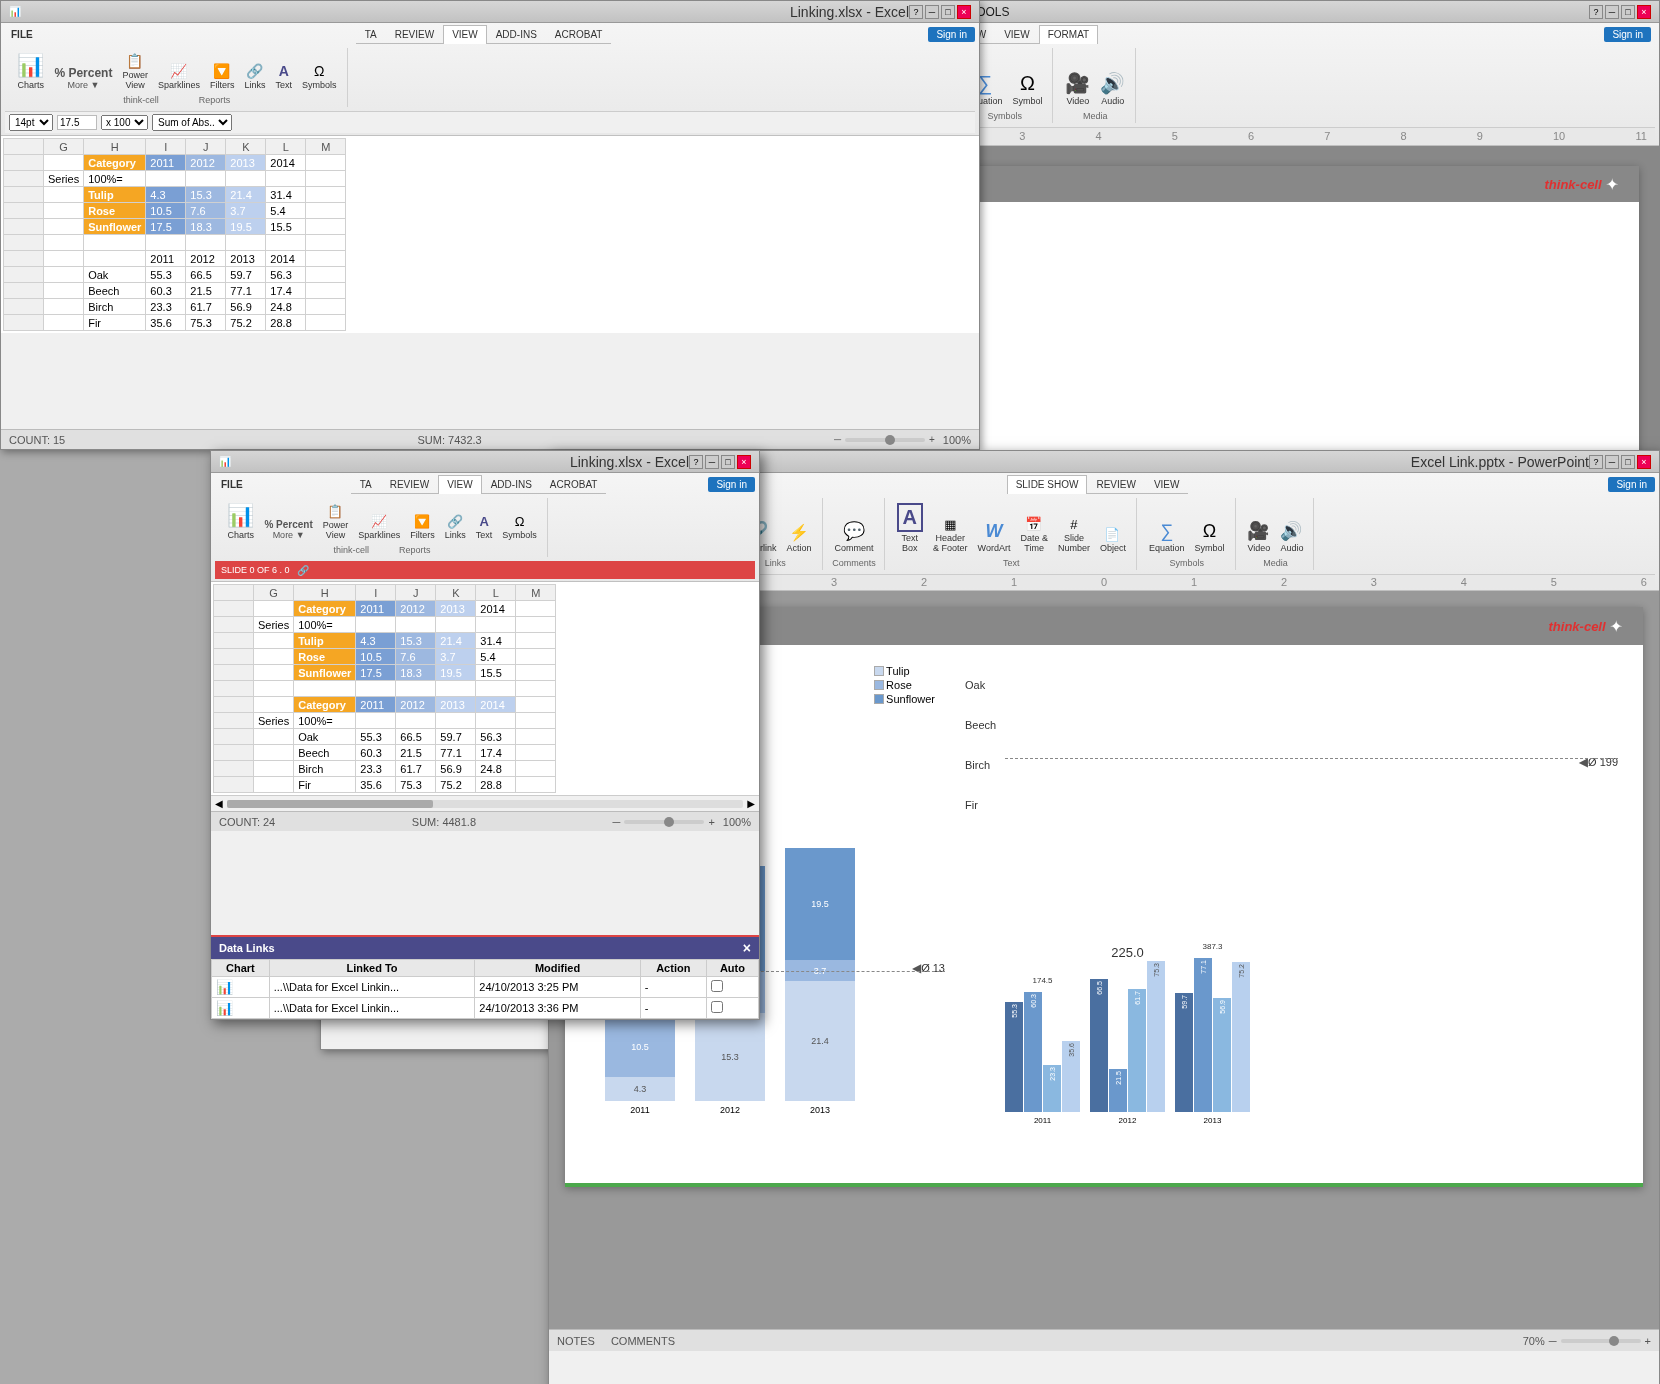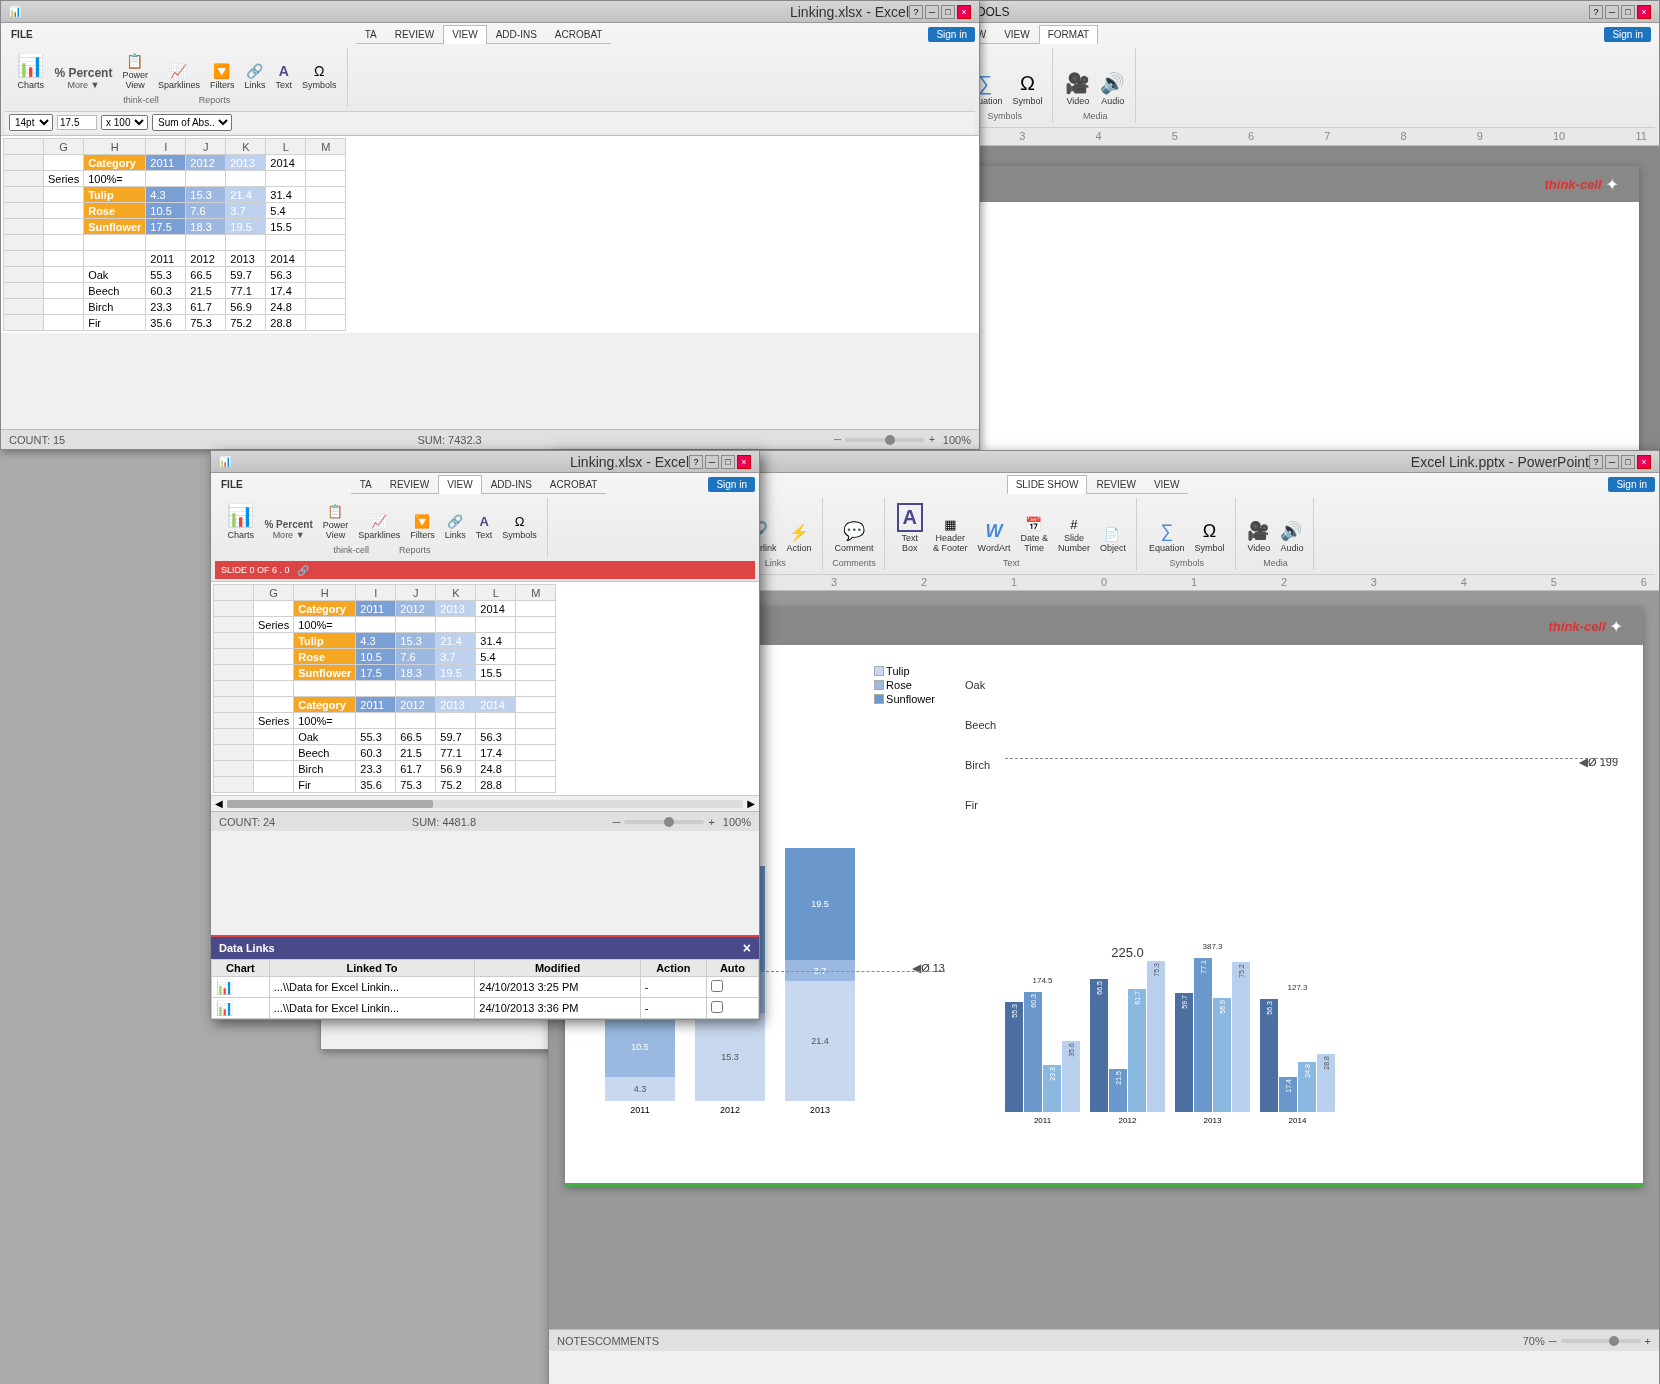--- a/index.html
+++ b/index.html
@@ -977,54 +977,36 @@
                 <div style="background:#8ab8e0;width:18px;height:114px;display:flex;align-items:flex-start;justify-content:center;padding-top:2px;">
                   <span style="font-size:7px;color:white;writing-mode:vertical-lr;transform:rotate(180deg);">56.9</span>
                 </div>
                 <div style="background:#b8d0ee;width:18px;height:150px;display:flex;align-items:flex-start;justify-content:center;padding-top:2px;">
                   <span style="font-size:7px;color:#555;writing-mode:vertical-lr;transform:rotate(180deg);">75.2</span>
                 </div>
               </div>
               <span style="font-size:8px;margin-top:4px;">2013</span>
             </div>
 
-            <div style="display:flex;flex-direction:column;align-items:center;">
-              <div style="display:flex;align-items:flex-end;gap:1px;position:relative;">
-                <span style="position:absolute;top:-16px;left:50%;transform:translateX(-50%);font-size:8px;color:#333;">127.3</span>
-                <div style="background:#4a6fa0;width:18px;height:113px;display:flex;align-items:flex-start;justify-content:center;padding-top:2px;">
-                  <span style="font-size:7px;color:white;writing-mode:vertical-lr;transform:rotate(180deg);">56.3</span>
-                </div>
-                <div style="background:#6a98cc;width:18px;height:35px;display:flex;align-items:flex-start;justify-content:center;padding-top:2px;">
-                  <span style="font-size:7px;color:white;writing-mode:vertical-lr;transform:rotate(180deg);">17.4</span>
-                </div>
-                <div style="background:#8ab8e0;width:18px;height:50px;display:flex;align-items:flex-start;justify-content:center;padding-top:2px;">
-                  <span style="font-size:7px;color:white;writing-mode:vertical-lr;transform:rotate(180deg);">24.8</span>
-                </div>
-                <div style="background:#b8d0ee;width:18px;height:58px;display:flex;align-items:flex-start;justify-content:center;padding-top:2px;">
-                  <span style="font-size:7px;color:#555;writing-mode:vertical-lr;transform:rotate(180deg);">28.8</span>
-                </div>
-              </div>
-              <span style="font-size:8px;margin-top:4px;">2014</span>
-            </div>
           </div>
 
           <div style="position:absolute;right:5px;top:100px;font-size:9px;color:#333;display:flex;align-items:center;">
             <span style="font-size:12px;color:#555;">◀</span>
             <span>Ø 199</span>
           </div>
           <div style="position:absolute;left:40px;right:5px;top:103px;border-top:1px dashed #888;"></div>
         </div>
       </div>
 
       <div style="position:absolute;bottom:0;left:0;right:0;height:4px;background:#4ca84c;"></div>
     </div>
   </div>
 
   <div style="background:#e0e0e0;border-top:1px solid #bbb;height:22px;display:flex;align-items:center;padding:0 8px;font-size:9px;color:#555;justify-content:space-between;">
-    <div style="display:flex;gap:0;align-items:flex-end;">
+    <div style="display:flex;gap:16px;align-items:flex-end;">
       <span style="cursor:pointer;">NOTES</span>
       <span style="cursor:pointer;">COMMENTS</span>
     </div>
     <div style="display:flex;gap:4px;align-items:center;">
       <span>70%</span>
       <div class="zoom-slider">
         <span>─</span>
         <div class="zoom-track">
             <div class="zoom-thumb" style="left:60%;"></div>
           </div>

